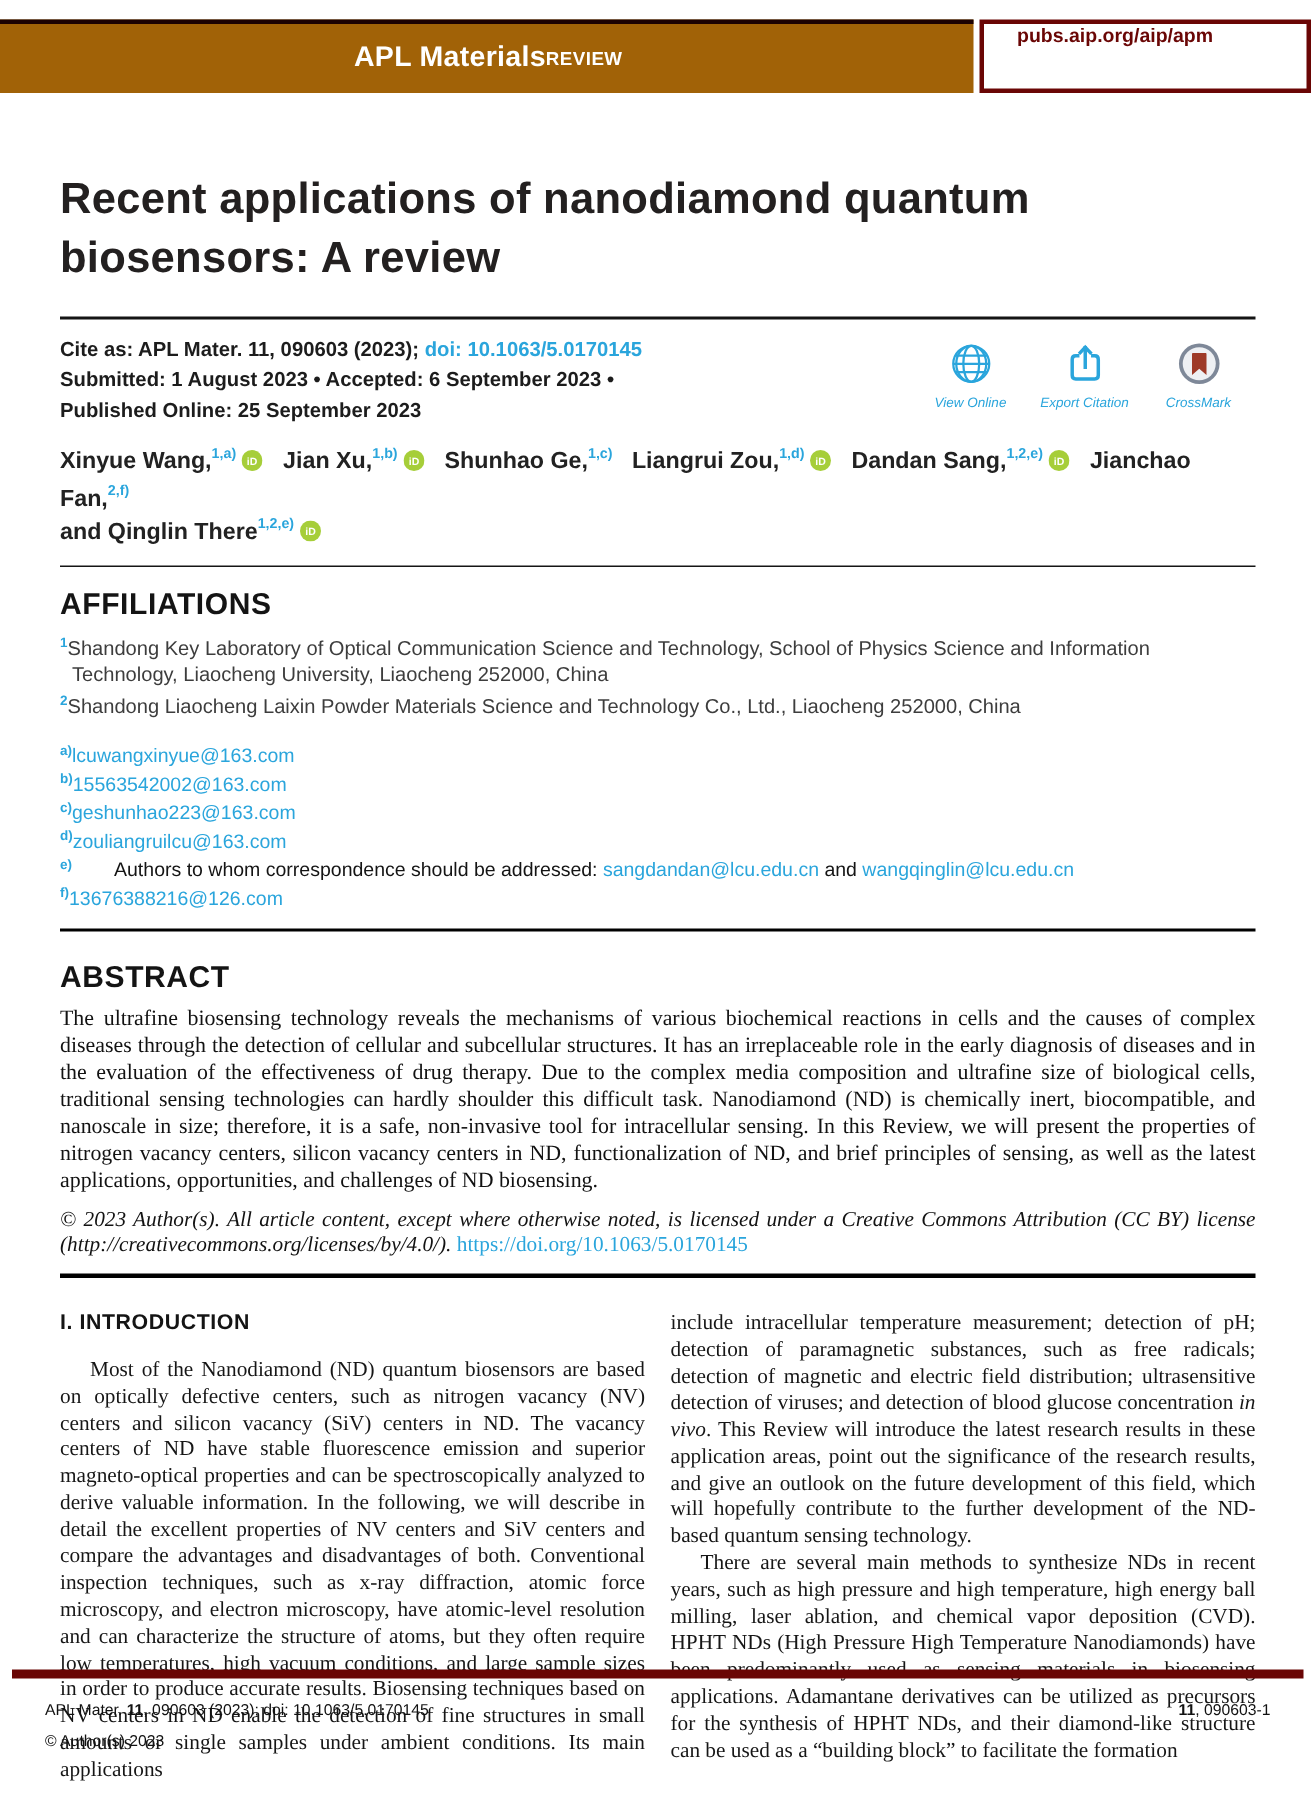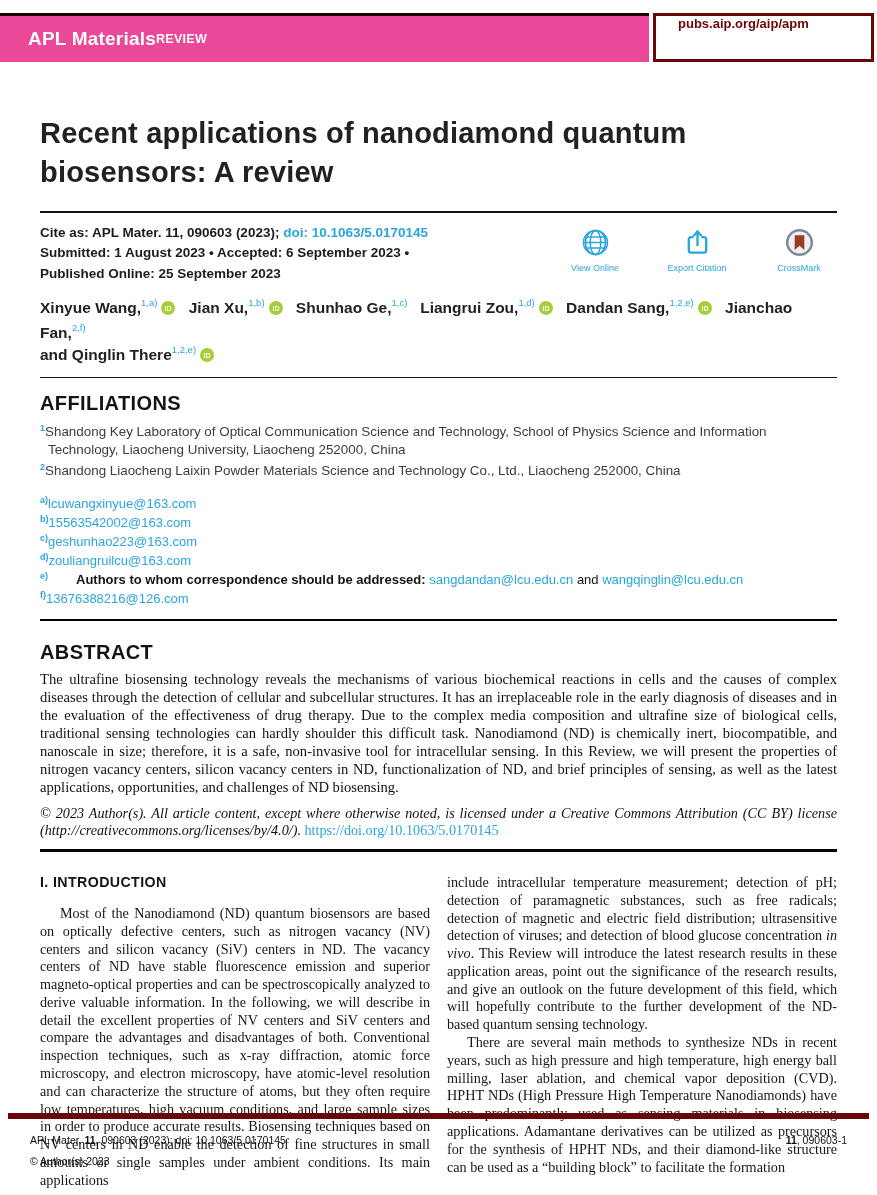--- a/index.html
+++ b/index.html
@@ -2,22 +2,22 @@
 <html><head>
 <meta charset="utf-8">
 <style>
   * { box-sizing: border-box; margin: 0; padding: 0; }
   html,body { width: 877px; background: #ffffff; }
   body { font-family: "Liberation Sans", sans-serif; color: #1c1c1c; }
   .page { position: relative; width: 877px; height: 1195px; overflow: hidden; background: #fff; }
 
   
   .top-header { display: flex; margin-top: 13px; height: 49px; }
-  .masthead { width: 649px; height: 49px; background: #ec4899; border-top: 3px solid #1d0202;
-              display: flex; align-items: center; justify-content: flex-start;
+  .masthead { width: 649px; height: 49px; background: #a16207; border-top: 3px solid #1d0202;
+              display: flex; align-items: center; justify-content: center;
               padding: 0 26px 0 28px; }
   .journal-name { color: #fff; font-size: 19px; font-weight: bold; letter-spacing: .2px; }
   .article-type { color: #fff; font-size: 12.5px; font-weight: bold; letter-spacing: .3px; }
   .site-box { margin-left: 4px; flex: 1; height: 49px; border: 3px solid #6a0605; margin-right: 3px;
               display: flex; padding-left: 22px; }
   .site-url { color: #6a0605; font-size: 13px; font-weight: bold; }
 
   
   .title { margin: 52px 40px 0 40px; font-size: 29px; font-weight: bold; line-height: 1.33;
            color: #232020; letter-spacing: .2px; }
@@ -25,39 +25,39 @@
   .rule-thin  { height: 2px;   background: #151515; margin: 20px 40px 0 40px; }
   .rule-mid   { height: 1.5px; background: #151515; margin: 8px 40px 0 40px; }
   .rule-thick { height: 2.5px; background: #000;    margin: 11px 40px 0 40px; }
   .rule-heavy { height: 3px;   background: #000;    margin: 10px 40px 0 40px; }
 
   
   .cite-row { display: flex; justify-content: space-between; margin: 10px 40px 0 40px; }
   .cite-block { font-size: 13.5px; font-weight: 600; line-height: 1.5; color: #1c1c1c; max-width: 600px; }
   .link { color: #2aa5dc; text-decoration: none; cursor: pointer; }
   .cite-doi { font-weight: 600; }
-  .icons-row { display: flex; gap: 26px; padding-top: 5px; }
+  .icons-row { display: flex; padding-top: 5px; font-style: italic; }
   .icon-item { display: flex; flex-direction: column; align-items: center; width: 76px; cursor: pointer; }
   .icon-item svg { display: block; }
   .icon-label { margin-top: 6px; font-size: 9px; color: #2aa5dc; }
 
   
   .authors { margin: 13px 40px 0 40px; font-size: 15.5px; font-weight: 600; line-height: 1.45; color: #222; }
-  .asup { color: #2aa5dc; font-size: 9.5px; font-weight: 400; position: relative; top: -1px; }
+  .asup { color: #2aa5dc; font-size: 9.5px; font-weight: 700; position: relative; top: -1px; }
   .orcid { margin: 0 9px 0 4px; vertical-align: -2px; cursor: pointer; }
 
   
   .section-heading { margin: 14px 40px 0 40px; font-size: 20px; font-weight: bold;
                      letter-spacing: .4px; color: #141414; }
   .affiliations { margin: 8px 40px 0 40px; font-size: 13.4px; color: #3d3d3d; line-height: 1.28; }
   .affil-item { padding-left: 8px; text-indent: -8px; margin-top: 4px; }
   .affil-item sup, .nsup { color: #2aa5dc; font-weight: bold; font-size: 9px; }
   .notes { margin: 14px 40px 0 40px; font-size: 13px; line-height: 1.36; }
   .note-line { color: #2aa5dc; }
-  .note-bold { color: #141414; font-weight: bold; padding-left: 28px; }
+  .note-bold { color: #141414; font-weight: normal; padding-left: 28px; }
   .note-plain { color: #141414; }
 
   
   .abstract-text { margin: 7px 40px 0 40px; font-family: "Liberation Serif", serif;
                    font-size: 14.6px; line-height: 17.9px; text-align: justify; color: #121212; }
   .license { margin: 8px 40px 0 40px; font-family: "Liberation Serif", serif; font-style: italic;
              font-size: 14.2px; line-height: 17.2px; text-align: justify; color: #121212; }
   .license .link { font-style: normal; }
 
   

